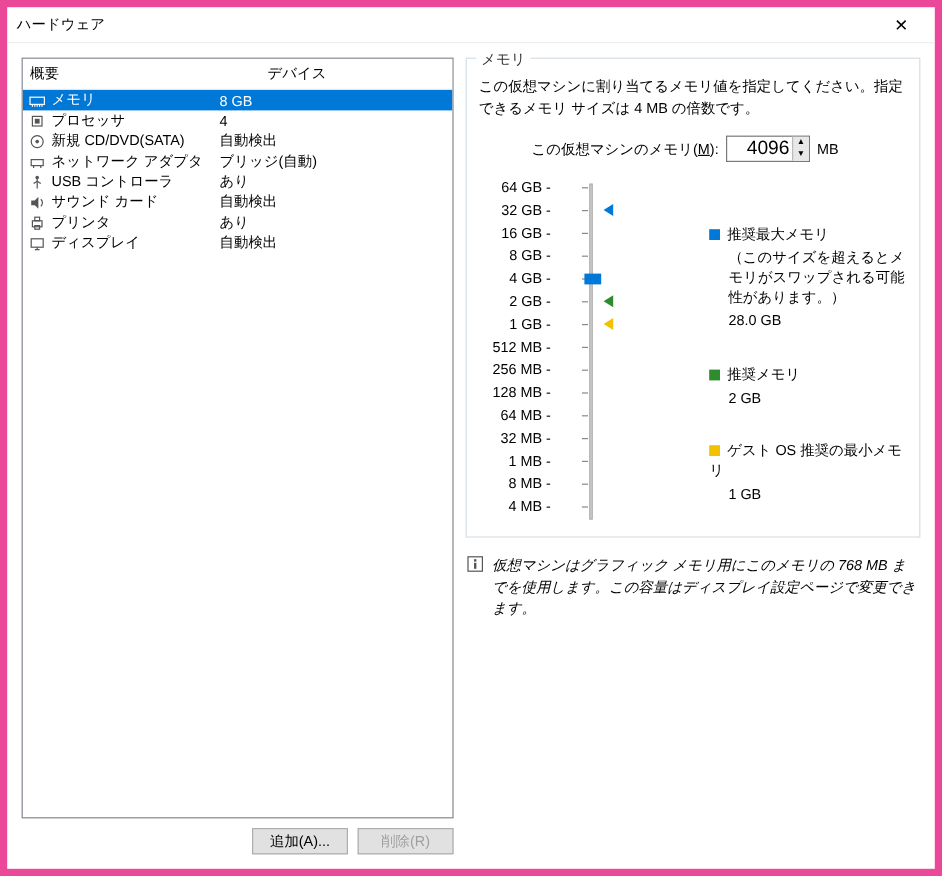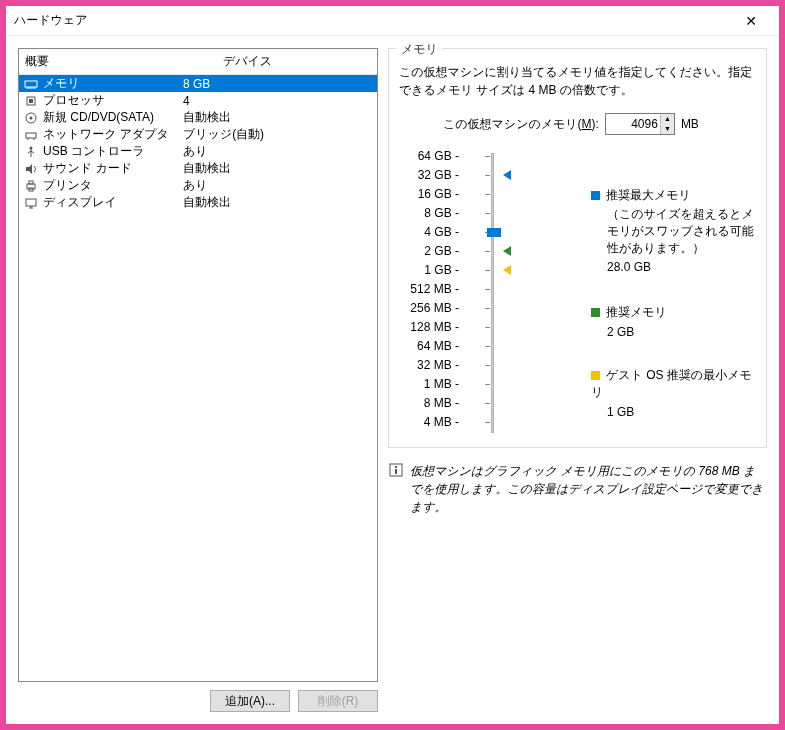--- a/index.html
+++ b/index.html
@@ -24,21 +24,21 @@
 .btn { min-width: 80px; height: 22px; border: 1px solid #adadad; background: #e1e1e1; cursor: pointer; font-family: inherit; font-size: 12px; }
 .btn:disabled { color: #a0a0a0; cursor: default; }
 
 .right { flex: 1; display: flex; flex-direction: column; }
 .groupbox { border: 1px solid #d5dfe5; padding: 10px 10px 14px; position: relative; flex: 0 0 auto; }
 .groupbox .gb-title { position: absolute; top: -8px; left: 8px; background: #fff; padding: 0 4px; color: #333; }
 .desc { margin: 4px 0 14px; line-height: 1.5; }
 .memrow { display: flex; align-items: center; gap: 6px; margin-bottom: 12px; margin-left: 44px; }
 .memrow label .ul { text-decoration: underline; }
 .spinwrap { position: relative; width: 70px; height: 22px; }
-.spinwrap input { width: 100%; height: 100%; border: 1px solid #7a7a7a; padding: 0 16px 0 4px; text-align: right; font-family: inherit; font-size: 12px; }
+.spinwrap input { width: 100%; height: 100%; border: 1px solid #7a7a7a; padding: 0 16px 0 4px; text-align: right; font-family: inherit; font-size: 16px; }
 .spinbtns { position: absolute; right: 1px; top: 1px; width: 14px; height: 20px; display: flex; flex-direction: column; }
 .spinbtns span { flex: 1; font-size: 7px; text-align: center; line-height: 10px; border-left: 1px solid #bbb; background: #e8e8e8; cursor: pointer; }
 
 .slider-area { display: flex; gap: 26px; margin-top: 6px; }
 .ticks { width: 60px; text-align: right; display: flex; flex-direction: column; }
 .ticks .tick { height: 19px; line-height: 19px; white-space: nowrap; }
 .track-col { width: 40px; position: relative; }
 .track { position: absolute; left: 6px; top: 6px; width: 3px; height: 280px; background: #d0d0d0; border: 1px solid #b0b0b0; }
 .dash { position: absolute; left: 0; width: 5px; height: 1px; background: #888; }
 .thumb { position: absolute; left: 2px; width: 14px; height: 9px; background: #0078d7; }

